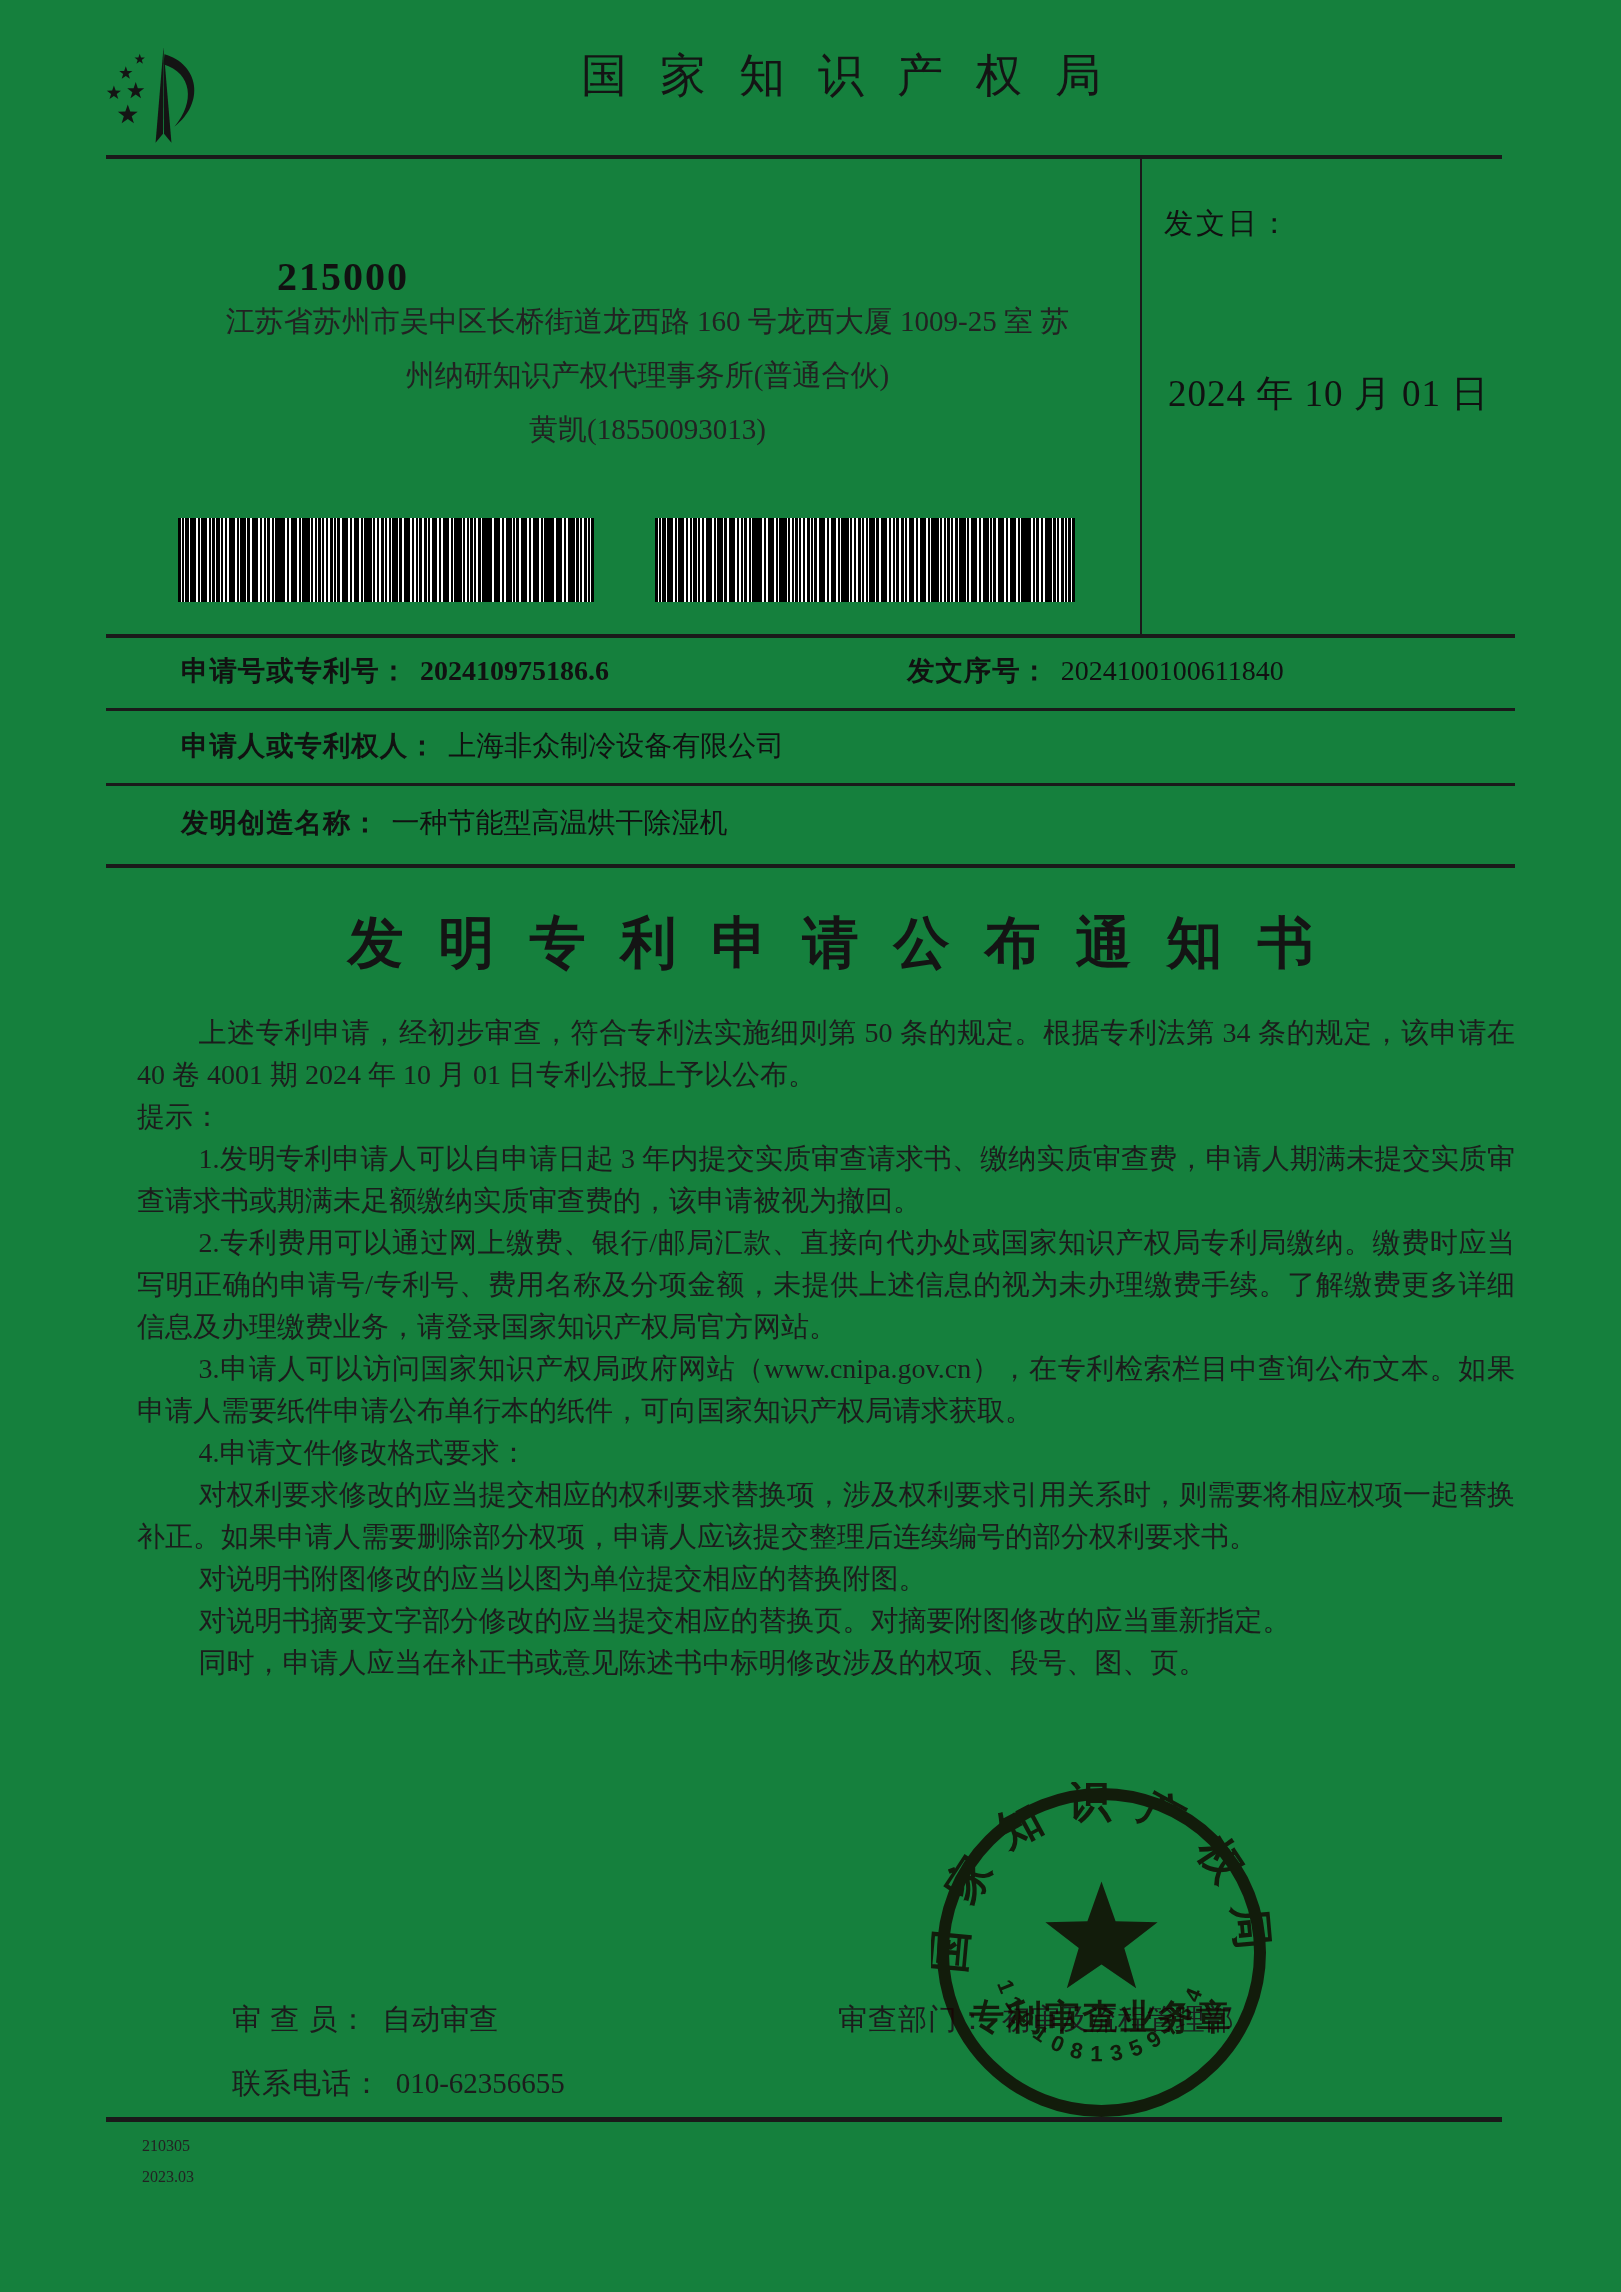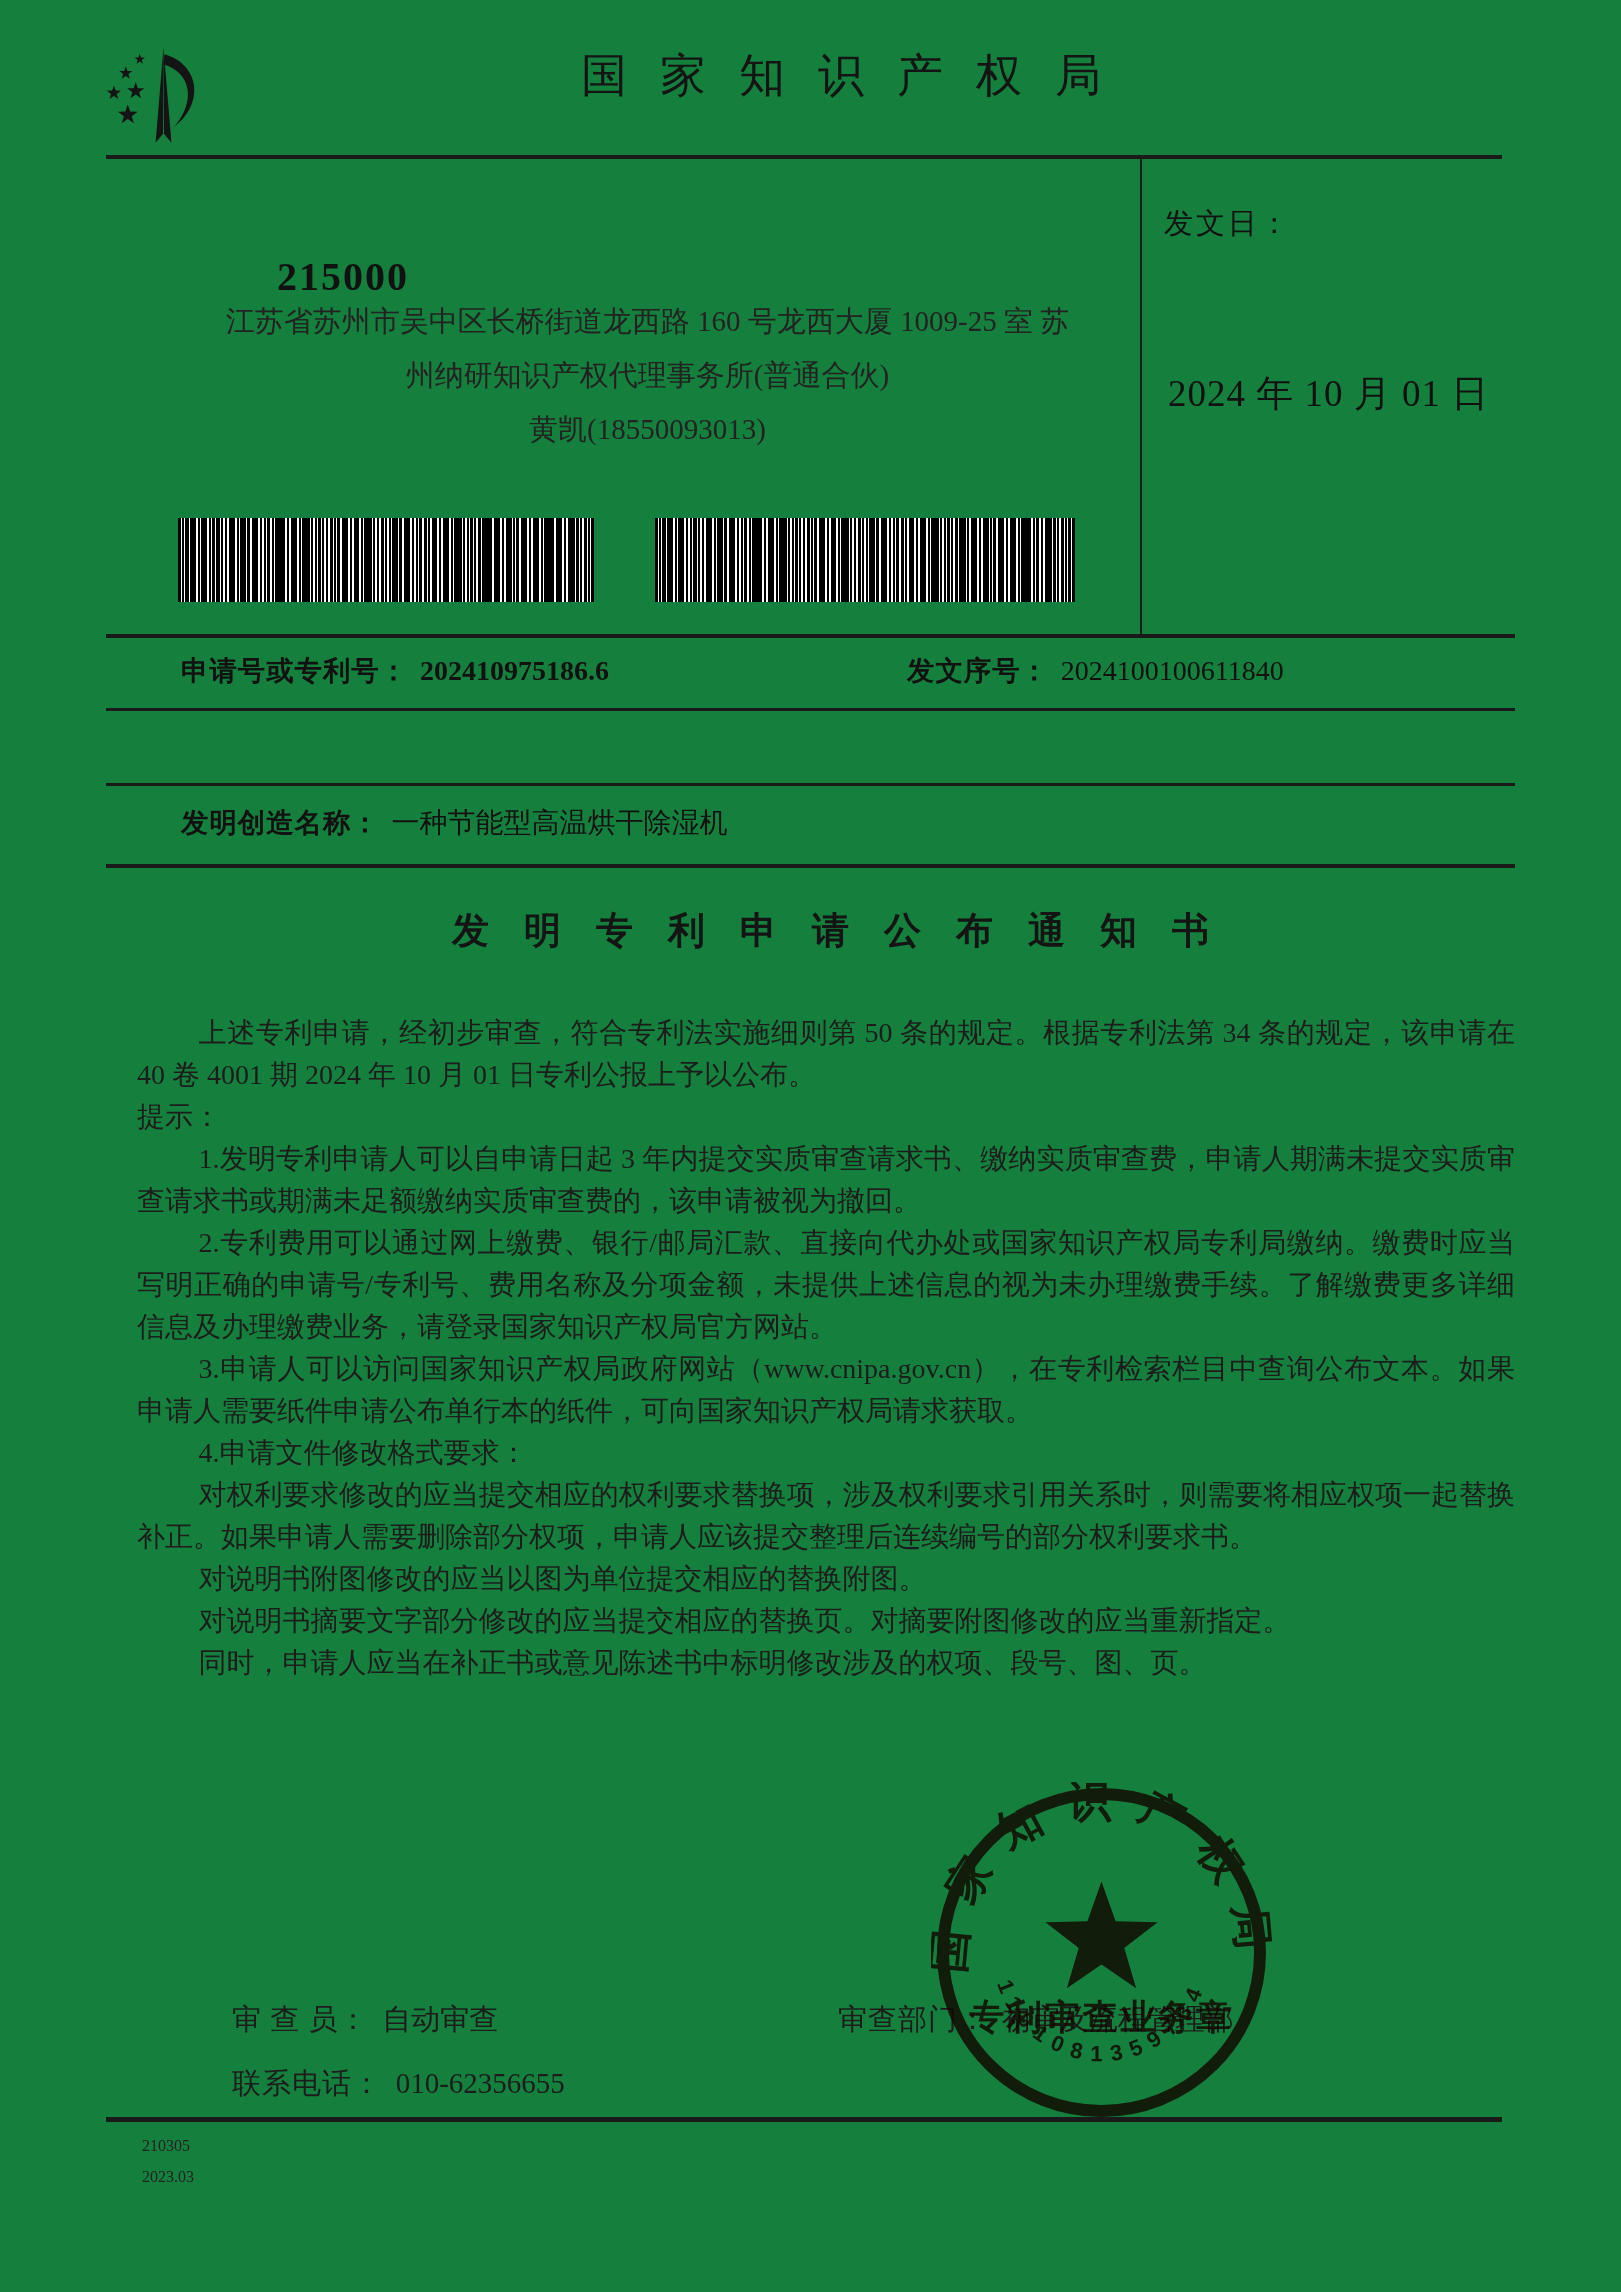--- a/index.html
+++ b/index.html
@@ -54,21 +54,21 @@
     font-family:"Liberation Sans","DejaVu Sans",sans-serif;
     font-weight:bold;font-size:27.4px;letter-spacing:1px;
   }
   .fval{font-size:28px;margin-left:11.8px;}
   .bold{font-weight:bold;}
 
   .notice-title{
     position:absolute;left:16px;right:0;top:906px;
     text-align:center;padding-left:59px;
     font-family:"Liberation Sans","DejaVu Sans",sans-serif;
-    font-weight:bold;font-size:37px;letter-spacing:35px;color:#141414;
+    font-weight:bold;font-size:56px;letter-spacing:35px;color:#141414;
   }
 
   .body-text{
     position:absolute;left:137px;top:1012px;width:1378px;
     font-size:28px;line-height:42px;text-align:justify;color:#1c1c1c;
   }
   .body-text p{margin:0;text-indent:2.2em;}
   .body-text p.noindent{text-indent:0;}
 
   .rev{position:absolute;font-size:29px;white-space:nowrap;color:#1c1c1c;}
@@ -126,20 +126,23 @@
   <div class="abs barcode barcode-right"></div>
 
   <div class="rule rule-2"></div>
   <div class="frow" style="left:181px;top:653px;">
     <span class="flabel">申请号或专利号：</span><span class="fval bold">202410975186.6</span>
   </div>
   <div class="frow" style="left:907px;top:653px;">
     <span class="flabel">发文序号：</span><span class="fval">2024100100611840</span>
   </div>
   <div class="rule rule-3"></div>
+  <div class="frow" style="left:181px;top:727px;">
+    <span class="flabel">申请人或专利权人：</span><span class="fval">上海非众制冷设备有限公司</span>
+  </div>
   <div class="rule rule-4"></div>
   <div class="frow" style="left:181px;top:804px;">
     <span class="flabel">发明创造名称：</span><span class="fval">一种节能型高温烘干除湿机</span>
   </div>
   <div class="rule rule-5"></div>
 
   <div class="notice-title">发明专利申请公布通知书</div>
 
   <div class="body-text">
     <p>上述专利申请，经初步审查，符合专利法实施细则第 50 条的规定。根据专利法第 34 条的规定，该申请在 40 卷 4001 期 2024 年 10 月 01 日专利公报上予以公布。</p>

